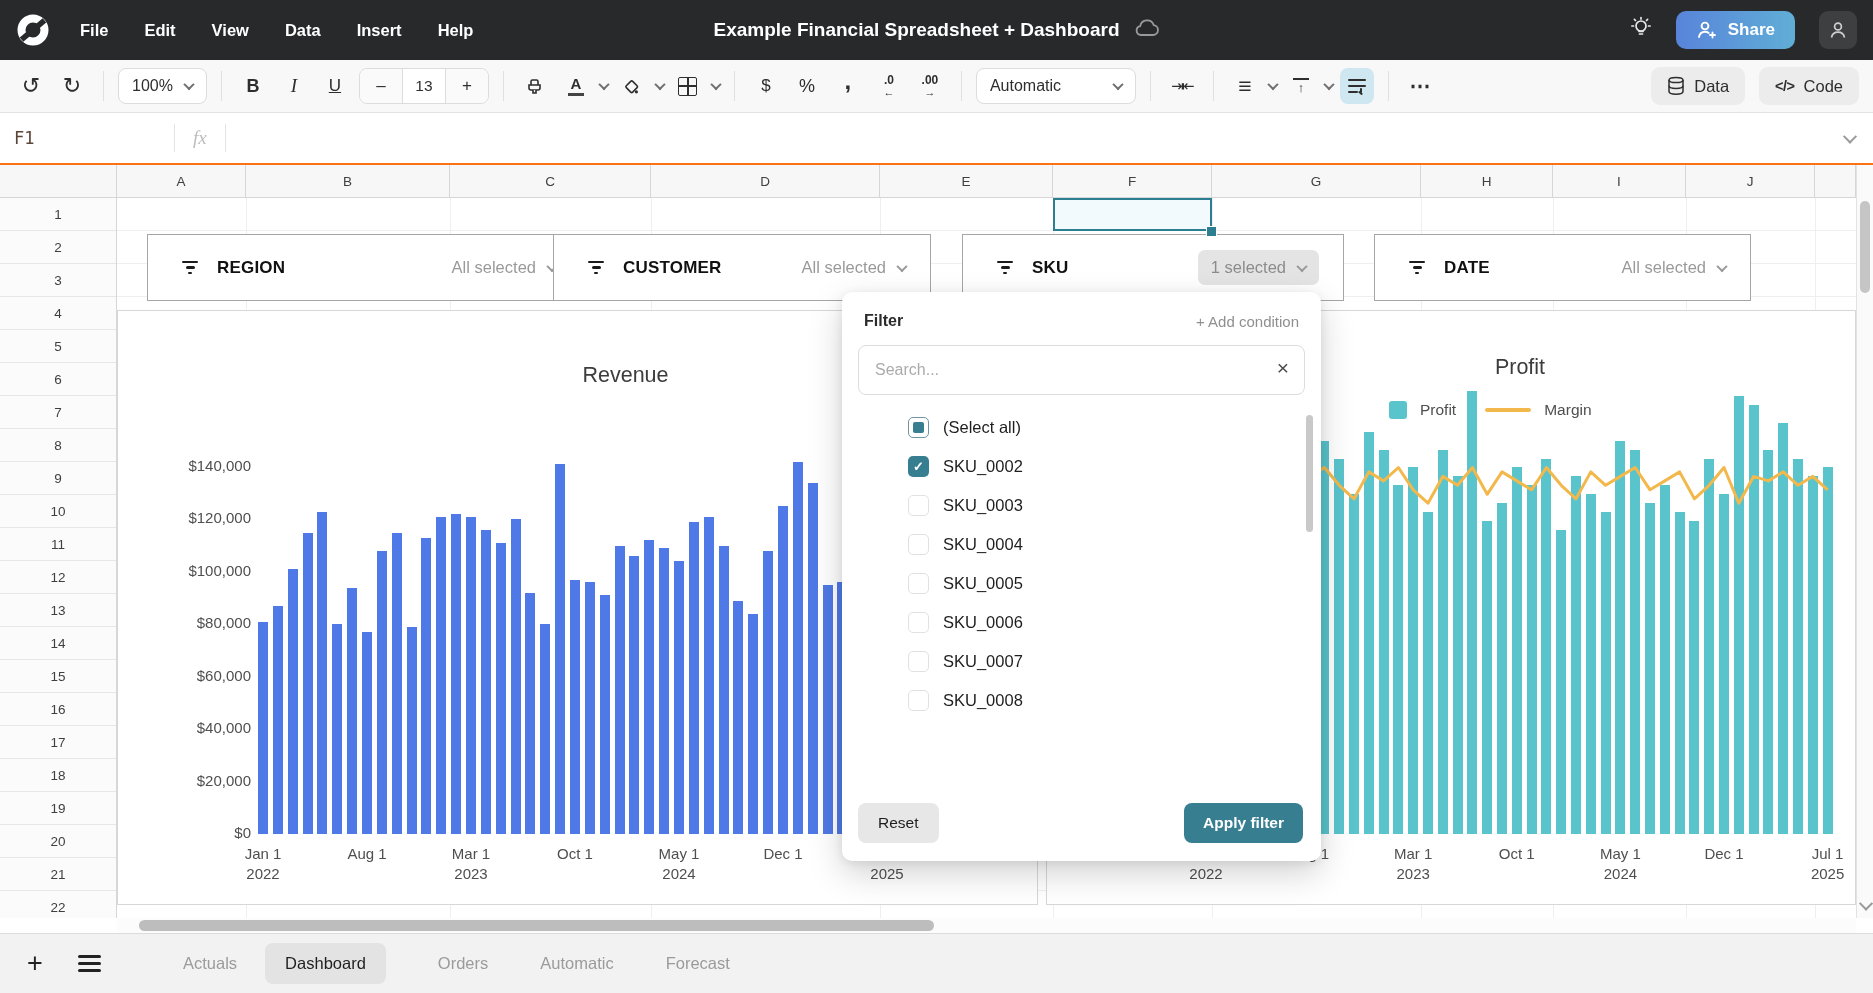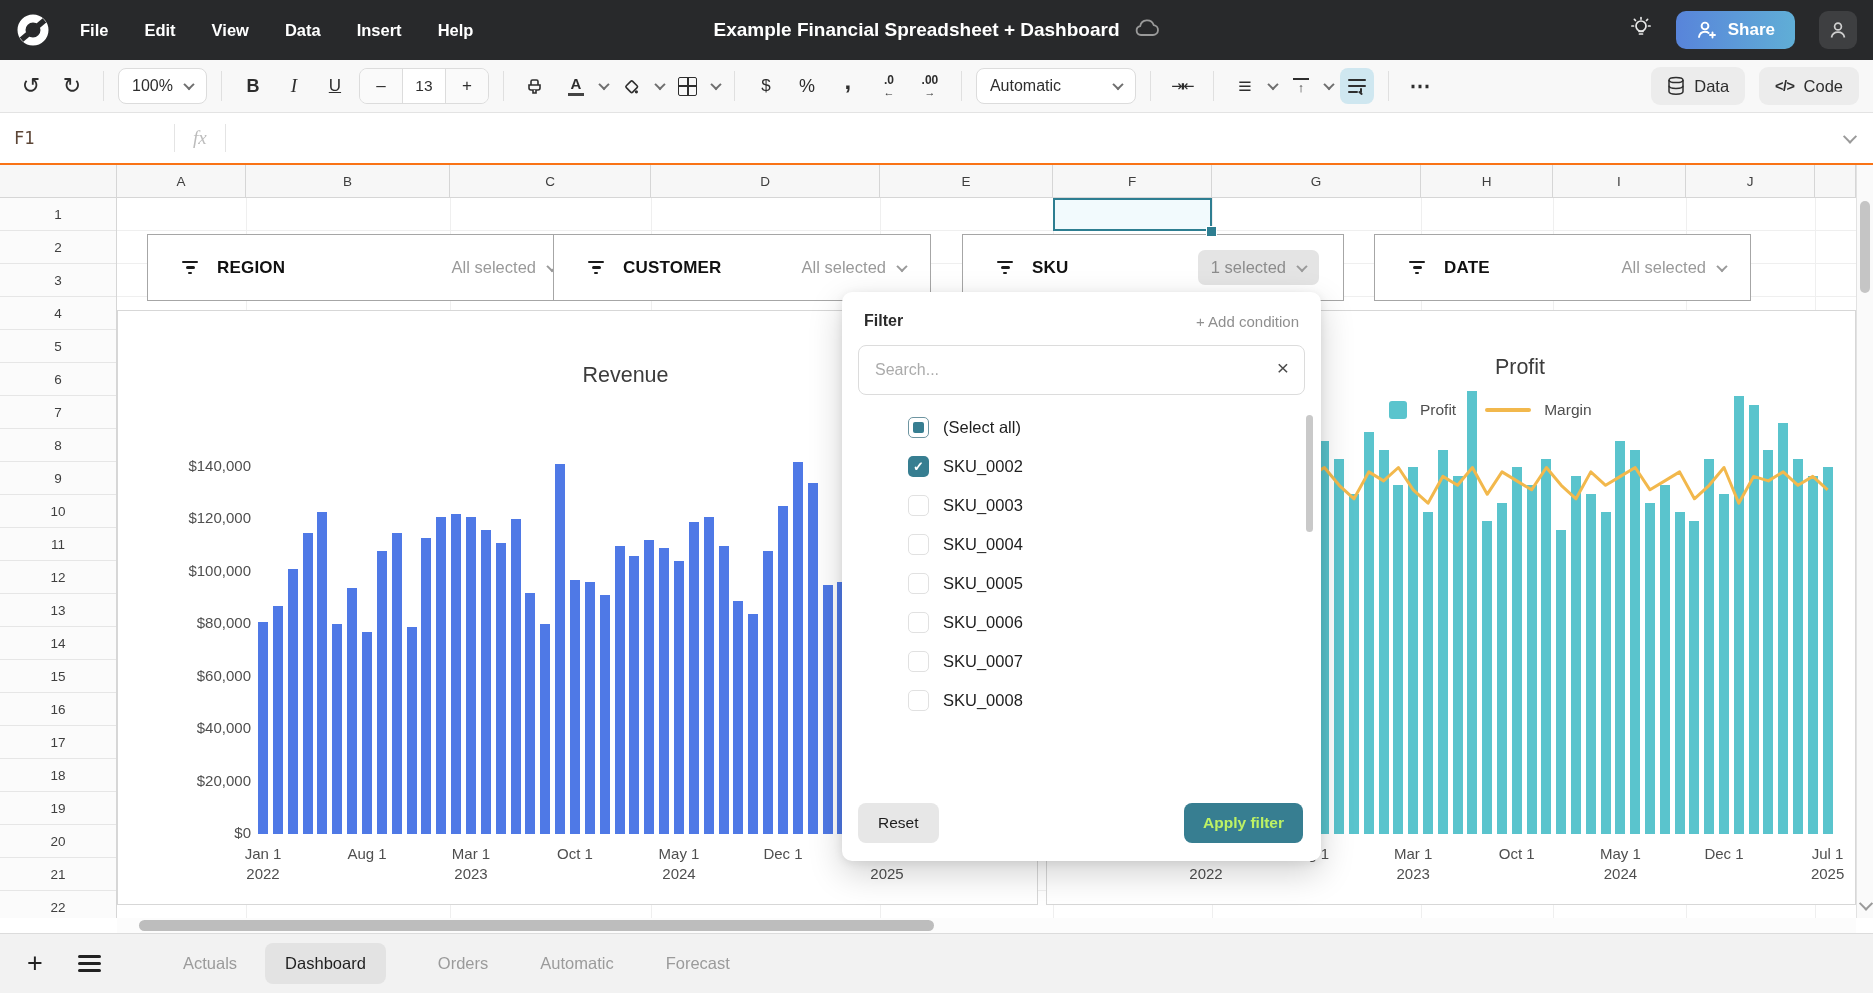--- a/index.html
+++ b/index.html
@@ -95,21 +95,21 @@
   .opt{display:flex;align-items:center;gap:14px;height:39px;padding-left:33px;margin-left:33px;}
   .opt .t{font-size:16.5px;color:#1e1e1e;}
   .cb{width:21px;height:21px;border-radius:5px;box-sizing:border-box;display:flex;align-items:center;justify-content:center;flex:none;}
   .cb.unchecked{border:1.5px solid #e1e1e1;background:#fff;}
   .cb.checked{background:#377e91;color:#fff;font-size:13px;font-weight:700;}
   .cb.partial{border:1.5px solid #6e95a1;background:#fff;}
   .cb.partial i{width:11px;height:11px;background:#377e91;border-radius:2px;}
   #pscroll{position:absolute;right:8px;top:123px;width:7px;height:117px;background:#c9c9c9;border-radius:4px;}
   #pfoot{position:absolute;left:16px;right:18px;bottom:18px;display:flex;justify-content:space-between;}
   #resetbtn{background:#e7e7e7;border-radius:8px;padding:11px 20px;font-size:15.5px;color:#1d1d1d;}
-  #applybtn{background:#377e91;border-radius:8px;padding:11px 19px;font-size:15.5px;font-weight:700;color:#bef264;}
+  #applybtn{background:#377e91;border-radius:8px;padding:11px 19px;font-size:15.5px;font-weight:700;color:#ffffff;}
   
   #vscroll{position:absolute;left:1856px;top:165px;width:17px;height:753px;background:#fafafa;border-left:1px solid #e2e2e2;box-sizing:border-box;}
   #vthumb{position:absolute;left:3px;top:36px;width:10px;height:92px;background:#c5c5c5;border-radius:6px;}
   #hscroll{position:absolute;left:117px;top:918px;width:1739px;height:15px;background:#fcfcfc;}
   #hthumb{position:absolute;left:22px;top:2px;width:795px;height:11px;background:#bdbdbd;border-radius:6px;}
   
   #tabbar{position:absolute;left:0;top:933px;width:100%;height:60px;background:#f2f2f2;border-top:1px solid #dcdcdc;display:flex;align-items:center;box-sizing:border-box;padding-left:18px;}
   #addsheet{font-size:27px;color:#222;width:34px;text-align:center;}
   #burger{margin-left:26px;margin-right:30px;}
   #burger i{display:block;width:23px;height:2.6px;background:#222;margin:4.5px 0;border-radius:2px;}

